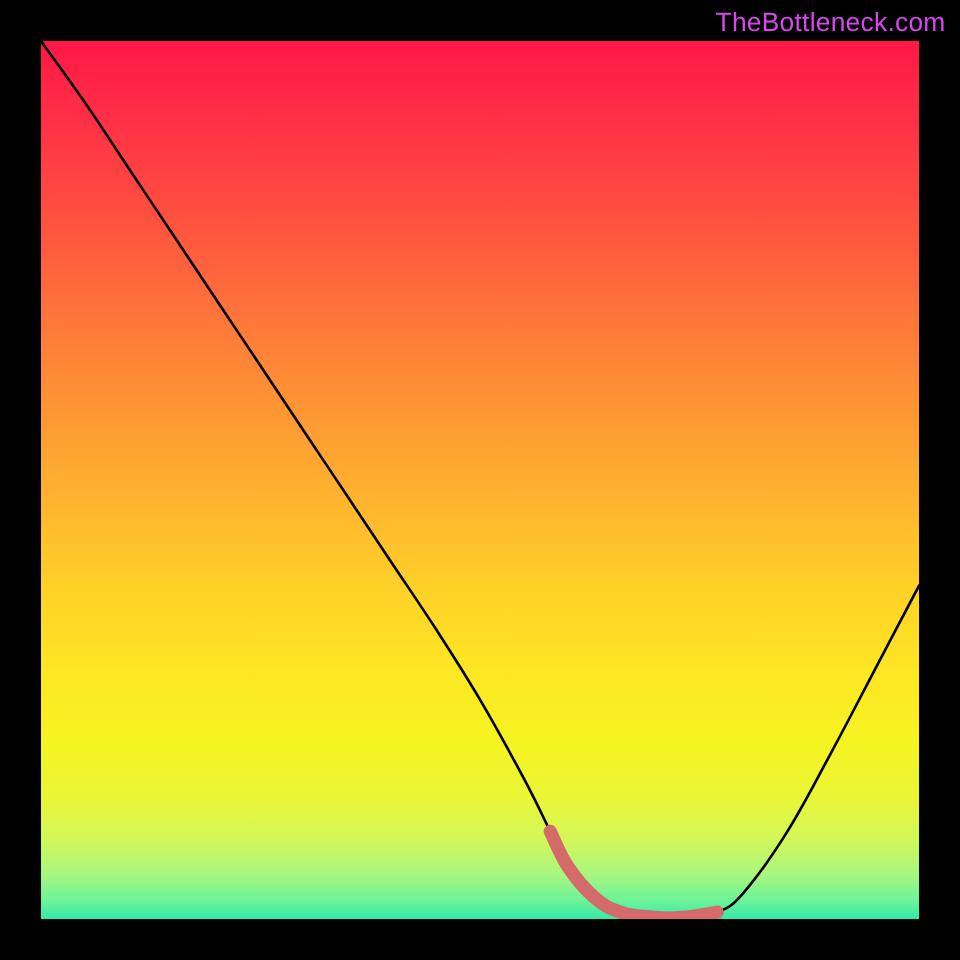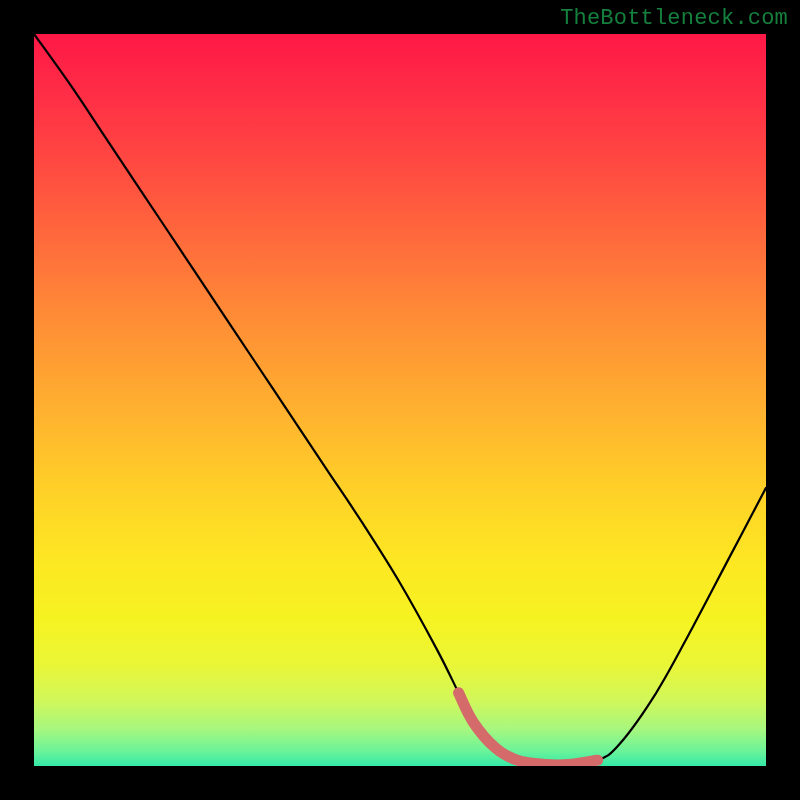--- a/index.html
+++ b/index.html
@@ -13,23 +13,23 @@
   .outer {
     position: relative;
     width: 800px;
     height: 800px;
     background: #000;
   }
   .watermark {
     position: absolute;
     top: 6px;
     right: 12px;
-    font-family: Liberation Mono, monospace;
+    font-family: Liberation Sans, sans-serif;
     font-size: 22px;
-    color: #15803d;
+    color: #d946ef;
     letter-spacing: 0.2px;
     z-index: 10;
   }
   .plot {
     position: absolute;
     left: 34px;
     top: 34px;
     width: 732px;
     height: 732px;
     overflow: hidden;

